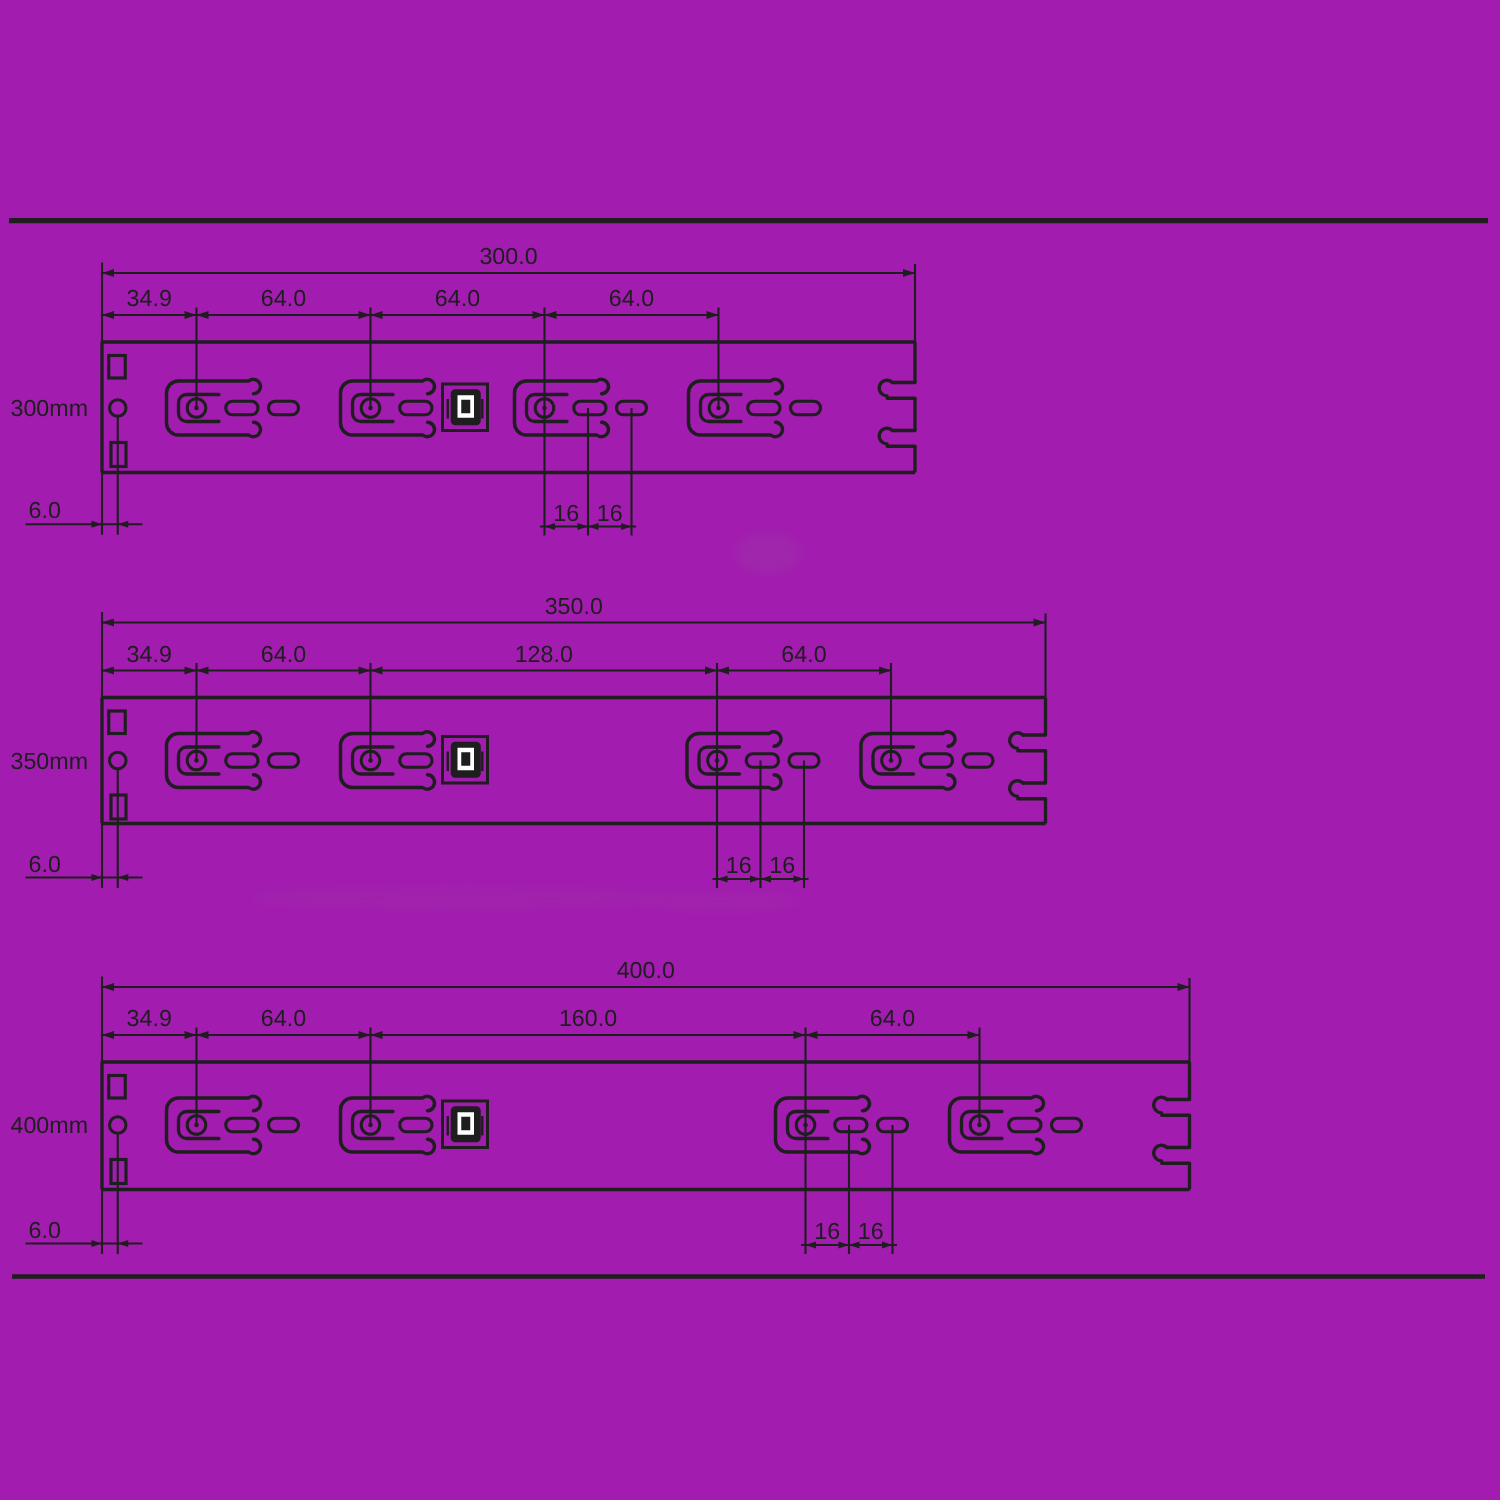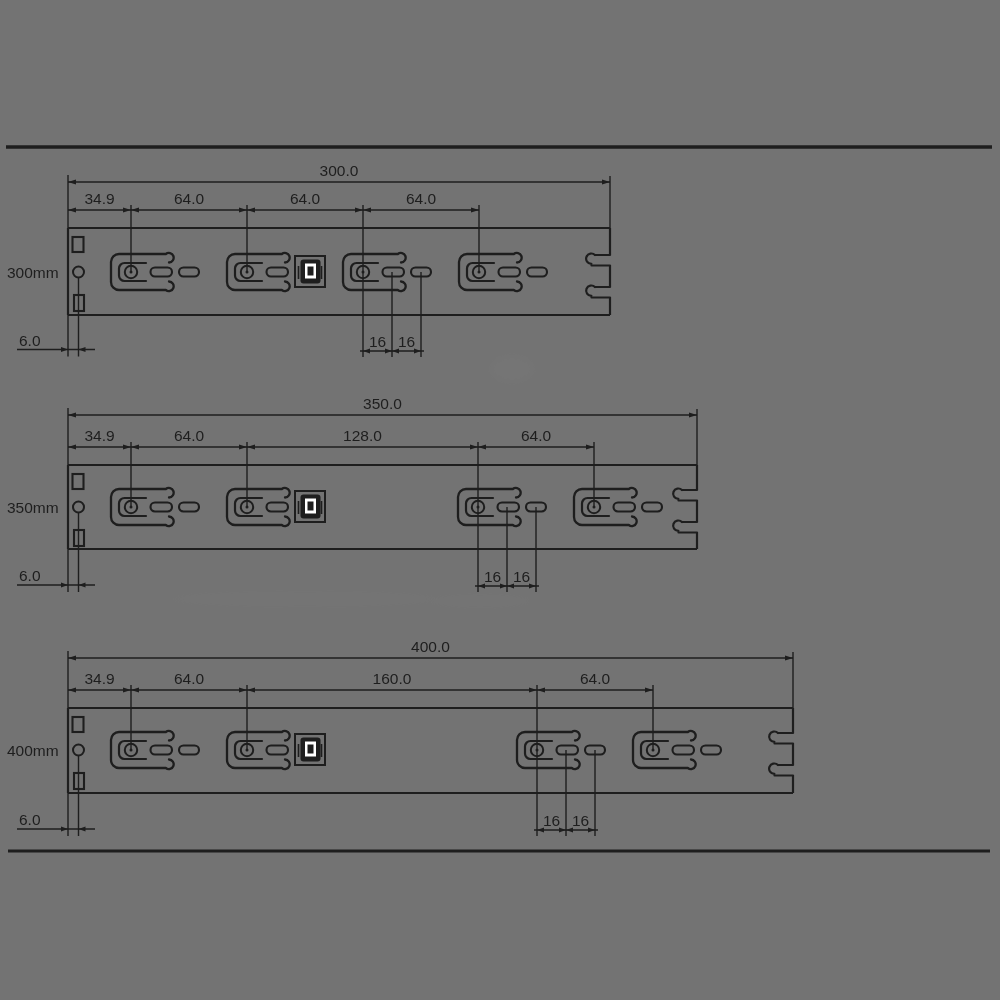--- a/index.html
+++ b/index.html
@@ -1,16 +1,16 @@
 <!DOCTYPE html>
 <html><head>
 <meta charset="utf-8">
 <style>
   html,body{margin:0;padding:0;background:#ffffff;}
-  #stage{position:relative;width:1000px;height:1000px;background:#737373;overflow:hidden;
+  #stage{position:relative;width:1000px;height:1000px;background:#a21caf;overflow:hidden;
          font-family:"Liberation Sans", sans-serif;}
   svg text{font-family:"Liberation Sans", sans-serif;}
 </style>
 </head>
 <body>
 
 <div id="stage">
   <svg id="cad" width="1000" height="1000" viewBox="0 0 1000 1000">
       <defs>
         <filter id="soft">

